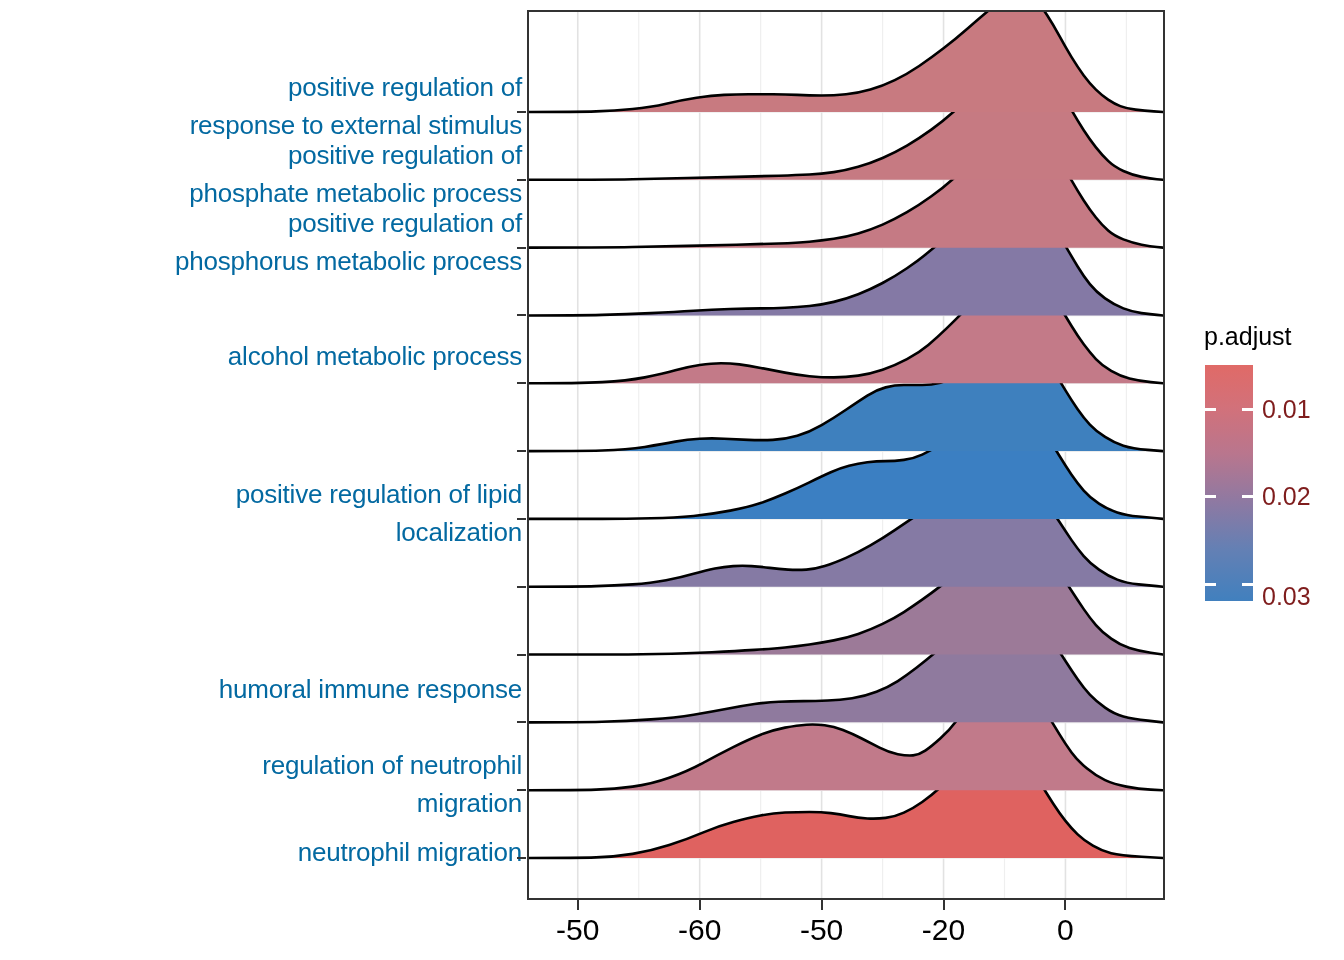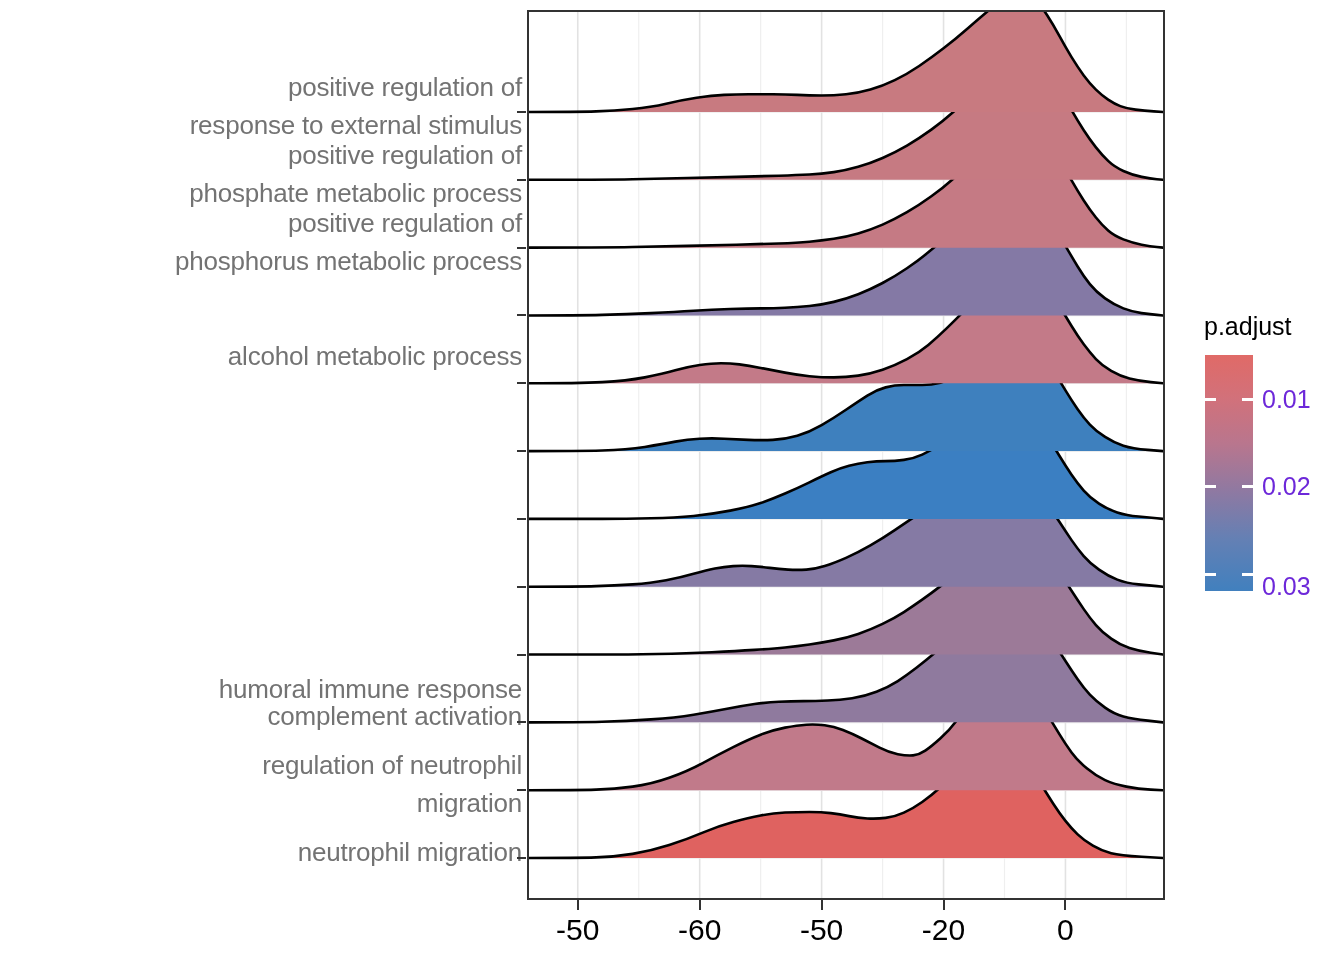--- a/index.html
+++ b/index.html
@@ -2,60 +2,61 @@
 <html><head>
 <meta charset="utf-8">
 <style>
   html,body{margin:0;padding:0;background:#ffffff;}
   body{width:1344px;height:960px;font-family:"Liberation Sans",sans-serif;overflow:hidden;}
   #root{position:relative;width:1344px;height:960px;background:#fff;}
 
   
   #ylabels{position:absolute;left:0;top:0;width:522px;height:900px;}
   .ylab{position:absolute;right:0;text-align:right;white-space:pre;
-        font-size:26px;color:#737373;line-height:38px;letter-spacing:-0.2px;}
+        font-size:26px;color:#0369a1;line-height:38px;letter-spacing:-0.2px;}
 
   
   .ytick{position:absolute;left:517px;width:9px;height:2px;background:#333;}
 
   
   #panel{position:absolute;left:527px;top:10px;width:638px;height:890px;
          background:#fff;border:2.5px solid #333;box-sizing:border-box;}
   #plotsvg{position:absolute;left:0;top:0;}
 
   
   .xtick{position:absolute;top:900px;width:2px;height:10px;background:#333;}
   .xlab{position:absolute;top:910px;font-size:30px;color:#000;text-align:center;
         width:90px;line-height:40px;}
 
   
-  #legend{position:absolute;left:1200px;top:312px;width:140px;}
+  #legend{position:absolute;left:1200px;top:322px;width:140px;}
   #legend-title{font-size:25px;color:#000;margin:0 0 14px 4px;white-space:nowrap;}
   #legend-bar-wrap{position:relative;width:130px;height:240px;}
   #legend-bar{position:absolute;left:5px;top:0;width:48px;height:236px;}
   .leg-tick-l{position:absolute;left:5px;width:11px;height:3px;background:#fff;}
   .leg-tick-r{position:absolute;left:42px;width:11px;height:3px;background:#fff;}
-  .leg-lab{position:absolute;left:62px;font-size:25px;color:#6d28d9;
+  .leg-lab{position:absolute;left:62px;font-size:25px;color:#7f1d1d;
            transform:translateY(-50%);white-space:nowrap;}
 </style>
 </head>
 <body>
 
 <div id="root">
 
   <div id="ylabels">
       <div class="ylab" style="top: 68px; width: 520px; right: 0px;">positive regulation of
 response to external stimulus</div>
       <div class="ylab" style="top: 135.818px; width: 520px; right: 0px;">positive regulation of
 phosphate metabolic process</div>
       <div class="ylab" style="top: 203.636px; width: 520px; right: 0px;">positive regulation of
 phosphorus metabolic process</div>
       <div class="ylab" style="top: 337px; width: 520px; right: 0px;">alcohol metabolic process</div>
+      <div class="ylab" style="top: 474.909px; width: 520px; right: 0px;">positive regulation of lipid
+localization</div>
       <div class="ylab" style="top: 629.545px; width: 520px; right: 0px; margin-top: 40px;">humoral immune response</div>
-      <div class="ylab" style="top: 697.364px; width: 520px; right: 0px;">complement activation</div>
       <div class="ylab" style="top: 833px; width: 520px; right: 0px;">neutrophil migration</div>
       <div class="ylab" style="top: 746.182px; width: 520px; right: 0px;">regulation of neutrophil
 migration</div>
     </div>
 
   <div id="panel">
     <svg id="plotsvg" width="634" height="886">
         <line x1="48.769230769230774" y1="0" x2="48.769230769230774" y2="886" stroke="#e2e2e2" stroke-width="1.6"></line>
         <line x1="109.73076923076923" y1="0" x2="109.73076923076923" y2="886" stroke="#efefef" stroke-width="1.2"></line>
         <line x1="170.69230769230768" y1="0" x2="170.69230769230768" y2="886" stroke="#e2e2e2" stroke-width="1.6"></line>

